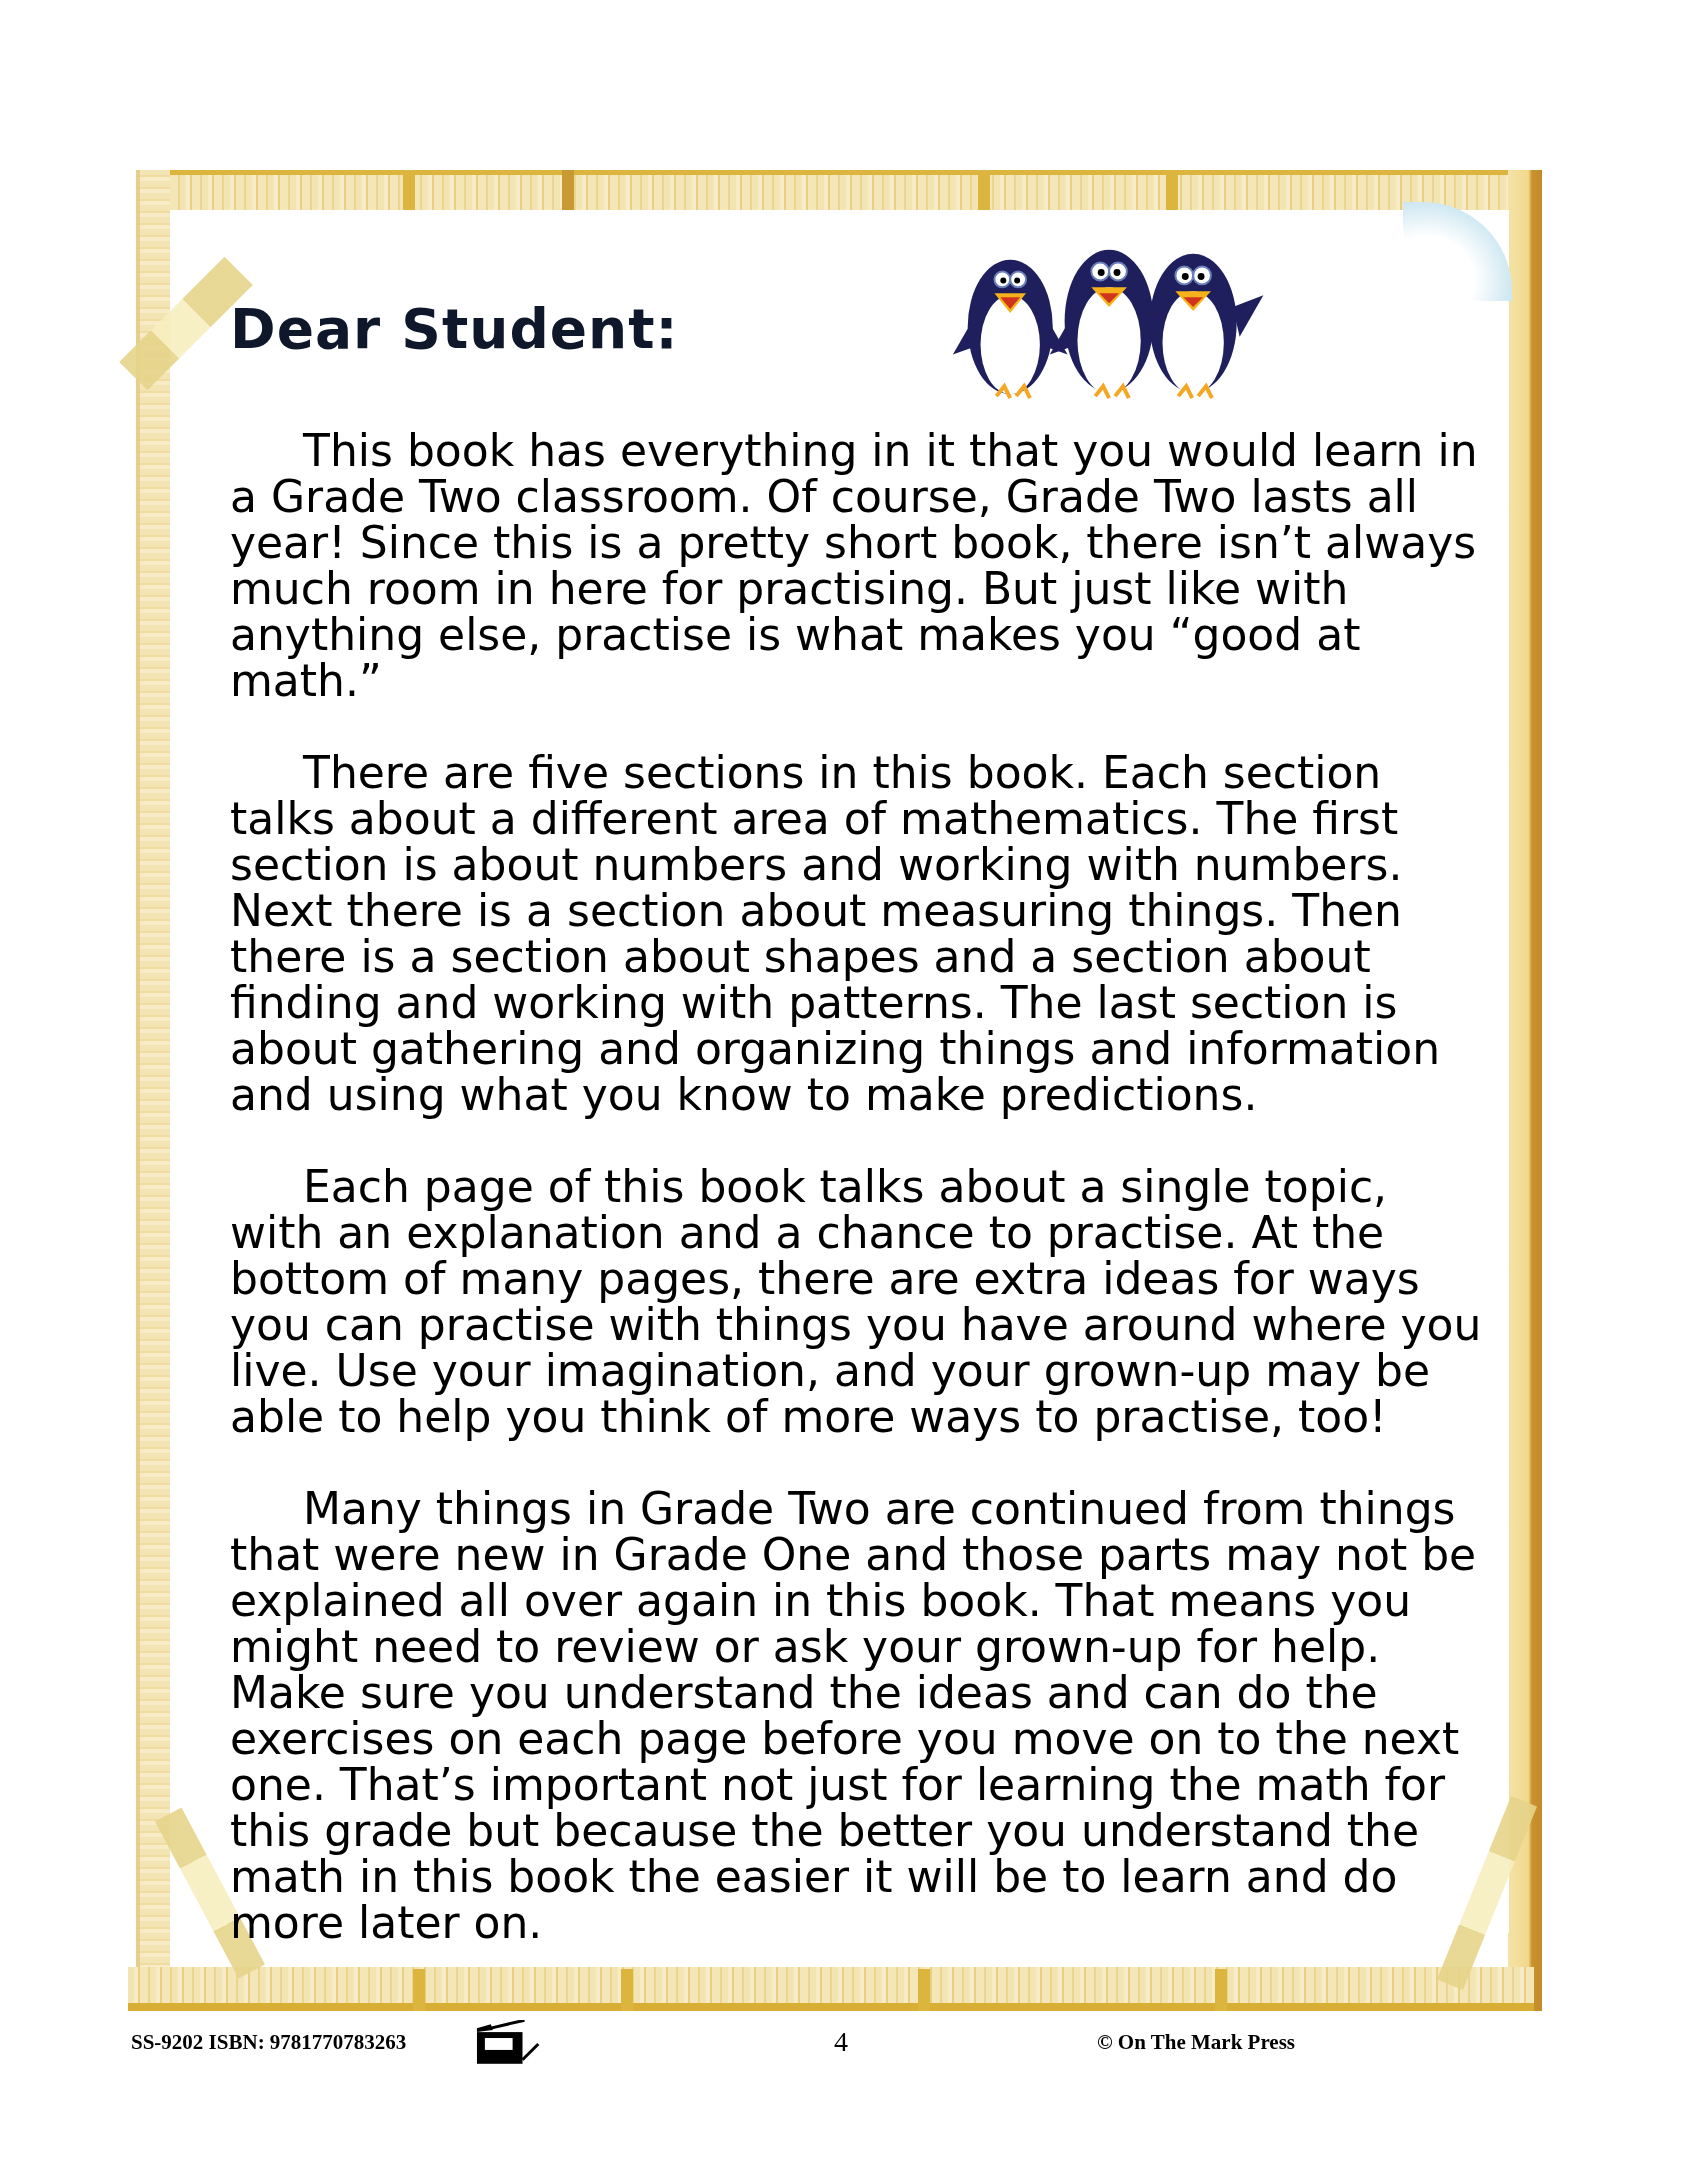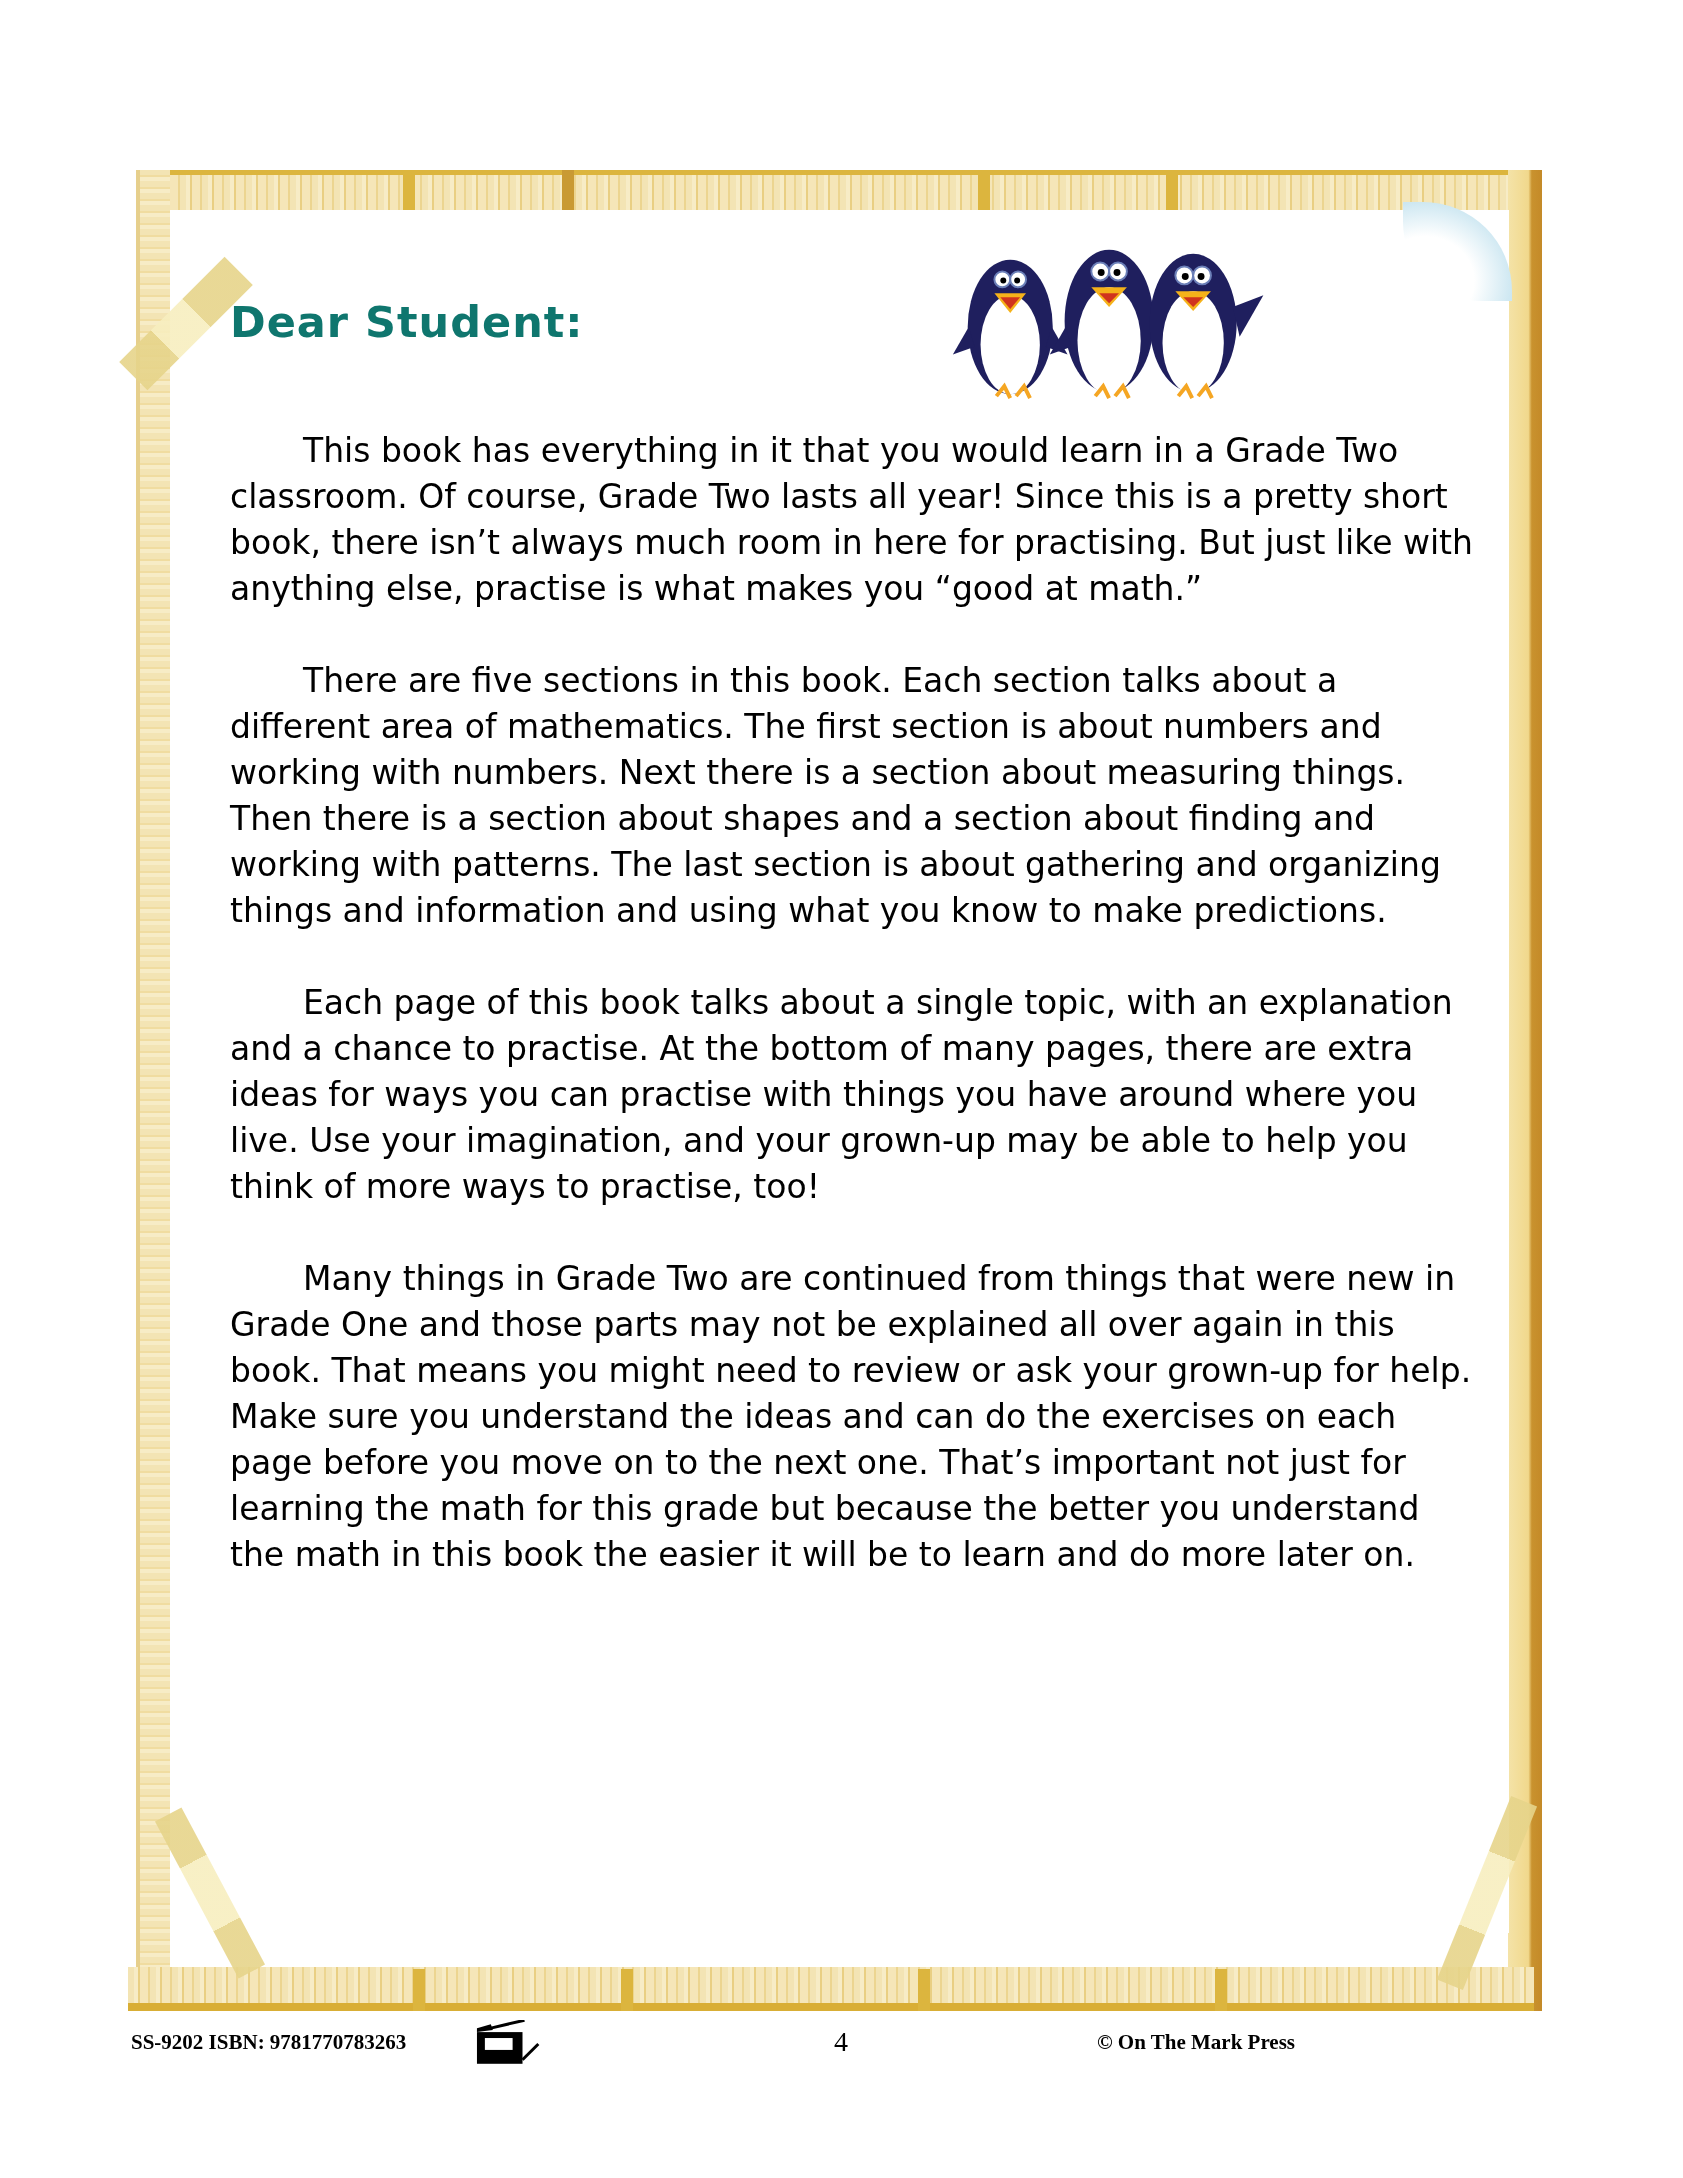--- a/index.html
+++ b/index.html
@@ -18,23 +18,23 @@
     background: linear-gradient(90deg,#f4e3a8 0,#f1d88c 60%,#c9922e 70%,#c48a28 100%); }
   .seam { position:absolute; width:12px; background:#dcb53e; }
   .paper { position:absolute; left:34px; top:40px; width:1339px; height:1723px; background:#ffffff; }
   .tape { position:absolute; background:#ead98f; opacity:0.9; }
   .tape.tl { left:30px; top:79px; width:40px; height:149px; transform:rotate(45deg); background:linear-gradient(180deg,#e6d48a 0 40%,#f7eebf 40% 70%,#e6d48a 70%); }
   .tape.bl { left:59px; top:1634px; width:30px; height:178px; transform:rotate(-28deg); background:linear-gradient(180deg,#e6d48a 0 30%,#f7eebf 30% 70%,#e6d48a 70%); }
   .tape.br { left:1337px; top:1624px; width:28px; height:198px; transform:rotate(22deg); background:linear-gradient(180deg,#e6d48a 0 30%,#f7eebf 30% 70%,#e6d48a 70%); }
   .curl { position:absolute; left:1267px; top:32px; width:109px; height:99px;
     background:radial-gradient(ellipse at 20% 80%, #ffffff 0 40%, #cfe8f2 70%, #a9d3e3 100%);
     border-radius:0 89px 0 79px; }
-  .title { position:absolute; left:230px; top:297px; font-size:43px; font-weight:bold; color:#0f766e; font-family:"DejaVu Sans", sans-serif; letter-spacing:1px; }
+  .title { position:absolute; left:230px; top:297px; font-size:55px; font-weight:bold; color:#0f172a; font-family:"DejaVu Sans", sans-serif; letter-spacing:1px; }
   .penguins { position:absolute; left:931px; top:228px; width:376px; height:178px; }
-  .body-text { position:absolute; left:230px; top:428px; width:1252px; font-size:33px; line-height:46px; color:#000; font-family:"DejaVu Sans", sans-serif; }
+  .body-text { position:absolute; left:230px; top:428px; width:1252px; font-size:44px; line-height:46px; color:#000; font-family:"DejaVu Sans", sans-serif; }
   .body-text p { margin:0 0 46px 0; text-indent:73px; }
   .footer { position:absolute; top:2030px; left:0; width:1439px; height:40px; font-family:"Liberation Serif", serif; }
   .footer-left { position:absolute; left:131px; top:0; font-size:21px; font-weight:bold; }
   .footer-center { position:absolute; left:834px; top:-4px; font-size:28px; }
   .footer-right { position:absolute; right:144px; top:0; font-size:21px; font-weight:bold; }
   .copier-icon { position:absolute; left:473px; top:-10px; width:99px; height:44px; }
 </style>
 </head>
 <body>
 

